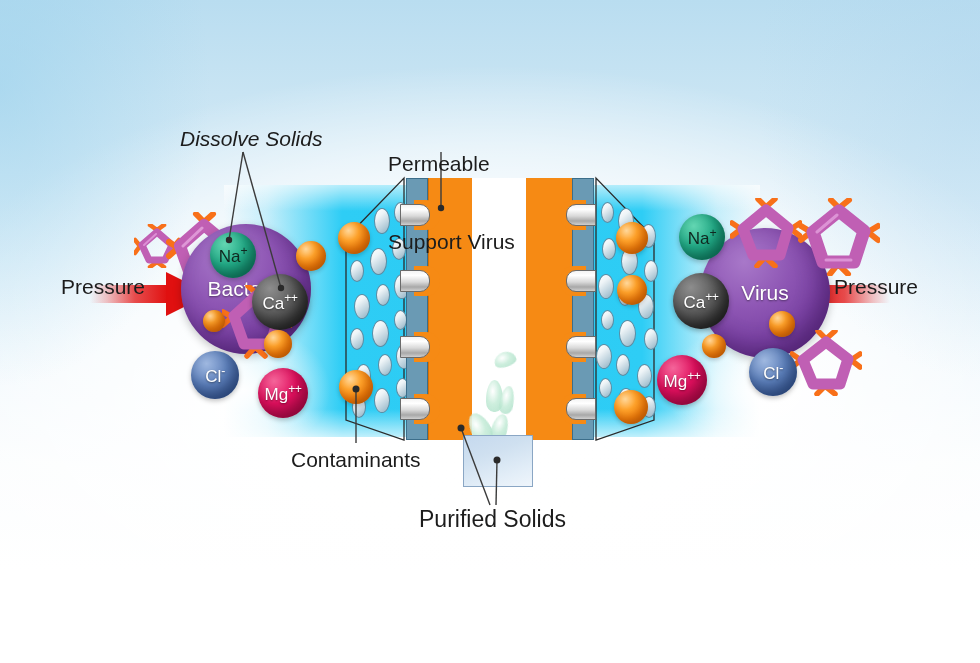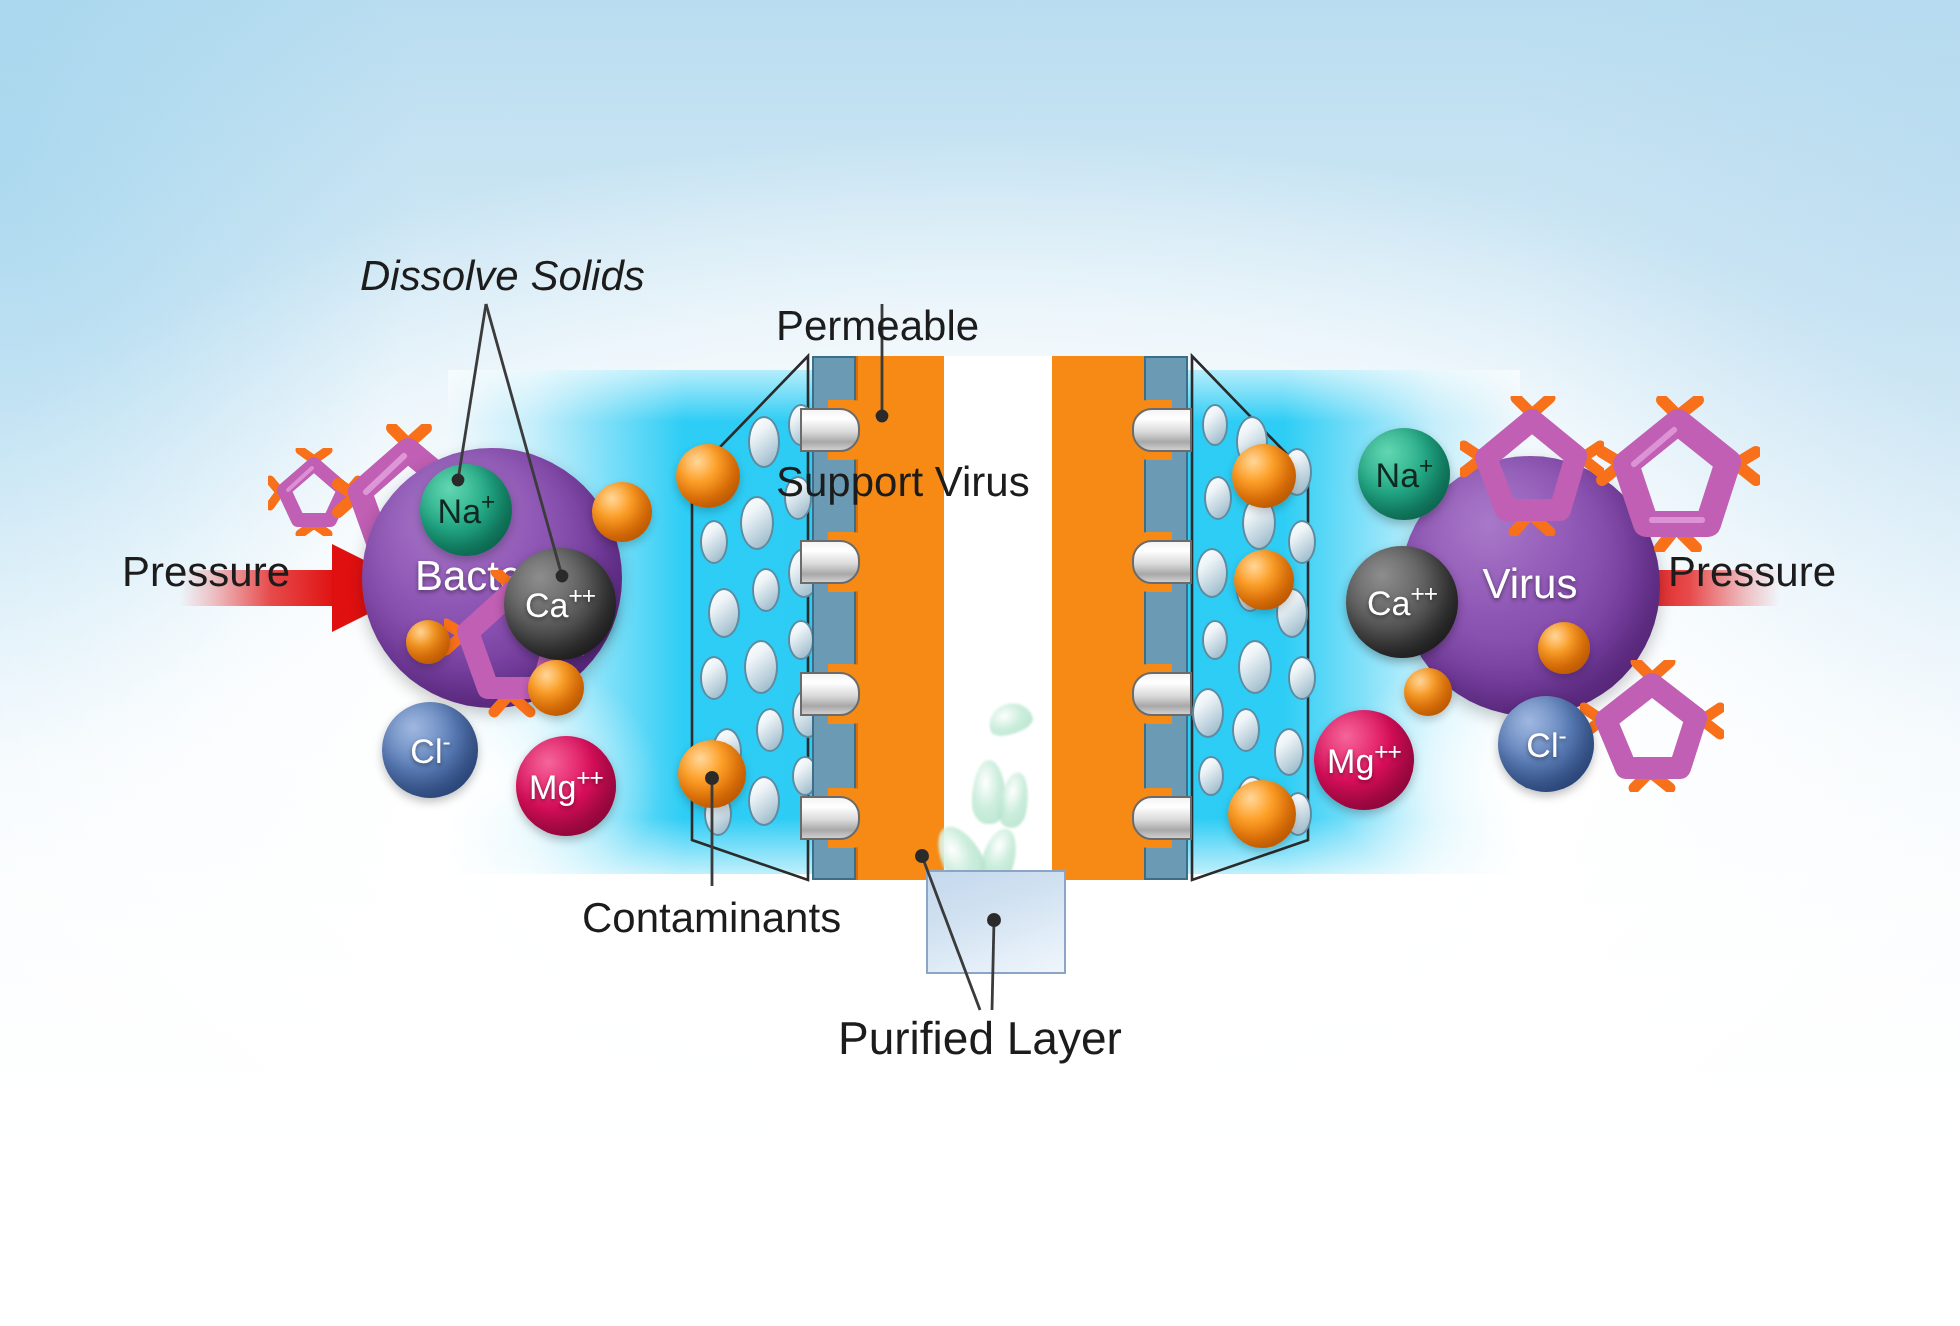--- a/index.html
+++ b/index.html
@@ -382,19 +382,19 @@
 
   <div class="label" style="left:180px;top:126px;font-style:italic;">Dissolve Solids</div>
 
   <div class="label" style="left:388px;top:99px;">
     <div>Permeable</div>
     <div>Support Virus</div>
   </div>
 
   <div class="label" style="left:291px;top:447px;">Contaminants</div>
 
-  <div class="label" style="left:419px;top:506px;font-size:23px;">Purified Layer</div>
+  <div class="label" style="left:419px;top:506px;font-size:23px;">Purified Solids</div>
 
   <div class="label" style="left:61px;top:274px;">Pressure</div>
 
   <div class="label" style="left:834px;top:274px;">Pressure</div>
 
 </div>
 
 </body></html>

